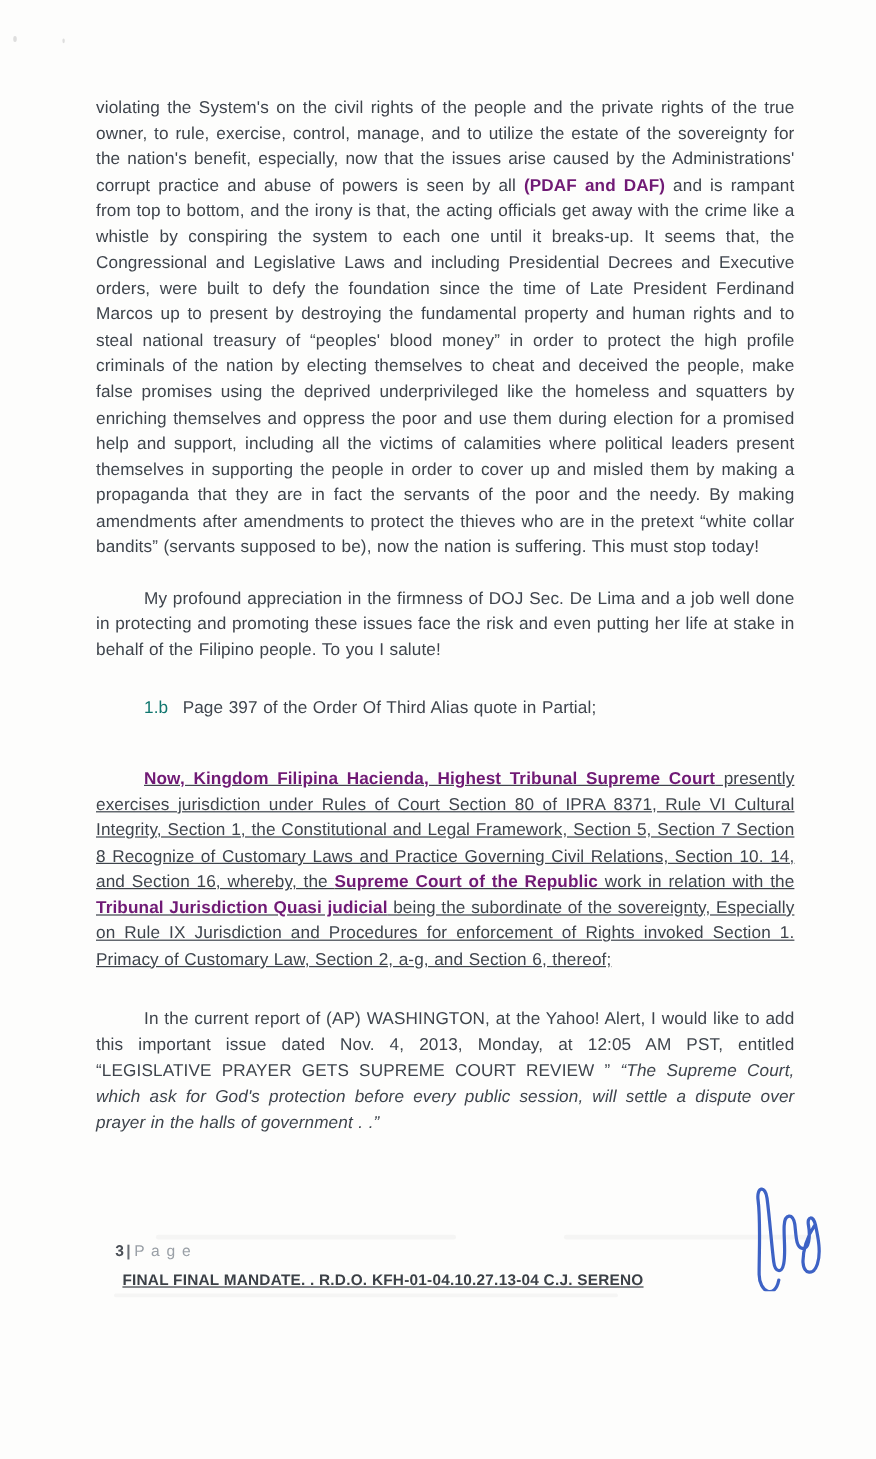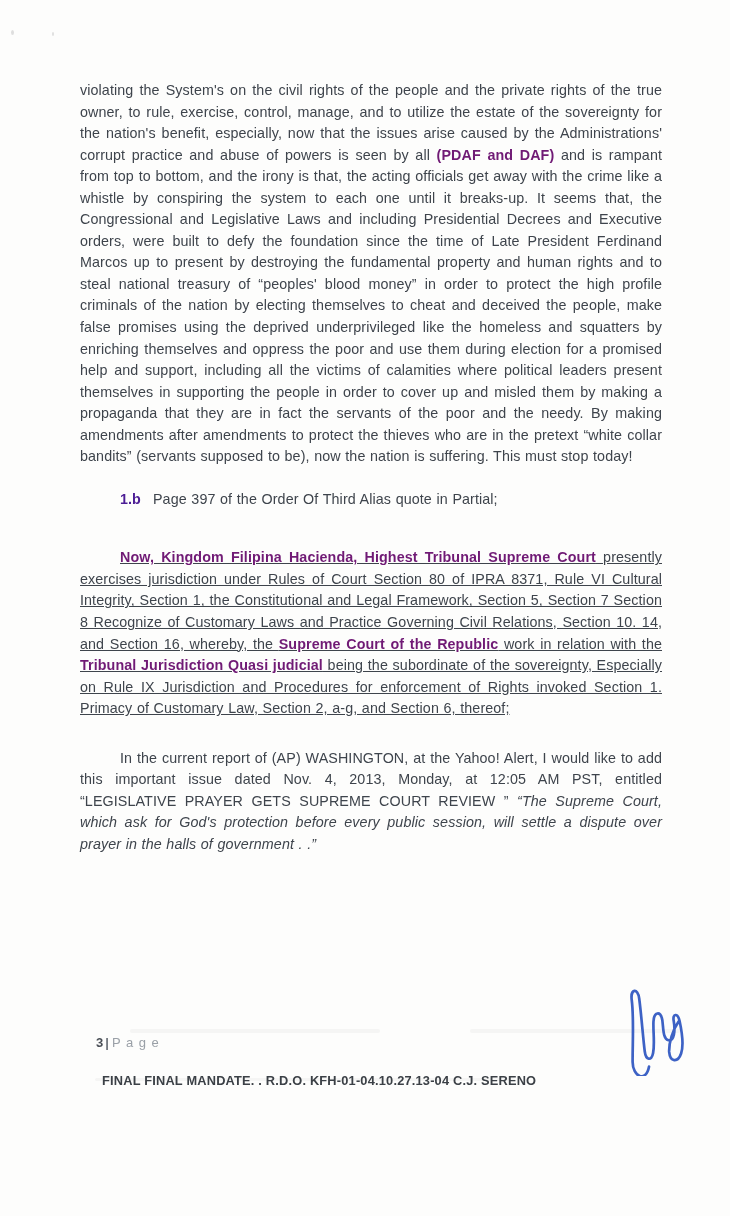--- a/index.html
+++ b/index.html
@@ -25,21 +25,21 @@
     font-size: 14.3px;
     line-height: 21.55px;
     letter-spacing: 0.1px;
     word-spacing: 0.5px;
   }
   .indent { text-indent: 40px; }
   .para b, .para .bold { font-weight: 700; color: #701a75; }
   .p1 { margin-bottom: 21px; }
   .p2 { margin-bottom: 27px; }
   .item { margin-left: 40px; margin-bottom: 37px; text-align: left; }
-  .item .item-label { font-weight: 700; color: #4c1d95; }
+  .item .item-label { font-weight: 400; color: #0f766e; }
   .item .item-text { margin-left: 12px; }
   .quote {
     margin-bottom: 30px;
     font-style: italic;
   }
   .quote .u { text-decoration: underline; text-underline-offset: 3px; }
   .quote .bi { font-weight: 700; color: #333942; }
   .p3 { margin-bottom: 28px; text-decoration: underline; }
   .p4 { margin-bottom: 10px; }
   .ital { font-style: italic; }
@@ -55,27 +55,28 @@
     color: #9aa0a7;
     letter-spacing: 1px;
   }
   .page-label .num {
     font-weight: 700;
     color: #4a4f56;
     letter-spacing: 0;
   }
   .page-label .sep { color: #6a6f76; font-weight: 700; margin: 0 2px; }
   .mandate {
-    margin-top: 22px;
+    margin-top: 8px;
     margin-left: 6px;
     font-size: 12.8px;
     font-weight: 600;
     color: #3b4046;
     letter-spacing: 0.2px;
     white-space: nowrap;
+    text-decoration: underline;
   }
   .signature {
     position: absolute;
     left: 604px;
     top: 978px;
     width: 104px;
     height: 98px;
   }
   .speck {
     position: absolute;
@@ -94,20 +95,21 @@
 
 <div class="page">
 
   <div class="speck" style="left:11px; top:30px; width:3px; height:5px;"></div>
   <div class="speck" style="left:52px; top:32px; width:2px; height:4px;"></div>
 
   <div class="content">
 
     <p class="para p1"><span>violating  the System's on the civil rights of the people and  the private rights of the true owner, to rule, exercise, control, manage, and to utilize the estate of the sovereignty for the nation's benefit, especially, now that the issues arise caused by the Administrations' corrupt practice and abuse of powers is seen by all </span><b>(PDAF and DAF)</b><span> and is rampant from top to bottom, and the irony is that, the acting officials get away with the crime like a whistle by conspiring the system to each one until it breaks-up.  It seems that, the Congressional and Legislative Laws and including Presidential Decrees and Executive orders, were built to defy the foundation since the time of Late President Ferdinand Marcos up to present  by destroying the fundamental  property and human rights and to steal national treasury of “peoples' blood money” in order to protect the high profile criminals of the nation by electing themselves to cheat and deceived the people, make false promises using the deprived underprivileged like the homeless and squatters by enriching themselves and oppress the poor and use them during election for a promised help and support, including all the victims of calamities where political leaders present themselves in supporting the people in order  to cover up and misled them by  making a propaganda that they are in fact the servants of the poor and the needy. By making amendments after amendments to protect the thieves who are in the pretext  “white collar bandits” (servants supposed to be), now the nation is suffering. This must stop today!</span></p>
 
+    <p class="para p2 indent"><span>My profound appreciation in the firmness of DOJ Sec. De Lima and a job well done in protecting and promoting these issues face the risk and even putting  her life at stake in behalf of the Filipino people.  To you I salute!</span></p>
 
     <p class="para item"><span class="item-label">1.b</span><span class="item-text">Page 397 of the Order Of Third Alias quote in Partial;</span></p>
 
 
     <p class="para p3 indent"><b>Now, Kingdom Filipina Hacienda, Highest Tribunal Supreme Court</b><span> presently exercises jurisdiction under Rules of Court Section 80 of IPRA 8371, Rule VI Cultural Integrity, Section 1, the Constitutional and Legal Framework,  Section 5, Section 7 Section 8 Recognize of Customary Laws and Practice Governing Civil Relations, Section 10. 14, and Section 16, whereby,  the </span><b>Supreme Court of the Republic</b><span> work in relation with the </span><b>Tribunal Jurisdiction Quasi judicial</b><span> being the subordinate of the sovereignty,  Especially on Rule IX Jurisdiction and Procedures for enforcement of Rights invoked Section 1. Primacy of Customary Law, Section 2, a-g, and Section 6, thereof;</span></p>
 
     <p class="para p4 indent"><span>In the current report of (AP) WASHINGTON, at the Yahoo! Alert, I would like to add this important issue dated Nov. 4, 2013, Monday, at 12:05 AM PST, entitled “LEGISLATIVE PRAYER GETS SUPREME COURT REVIEW ”  </span><span class="ital">“The Supreme Court, which ask for God's protection before every public session, will settle a dispute over prayer in the halls of government . .”</span></p>
 
   </div>
 

